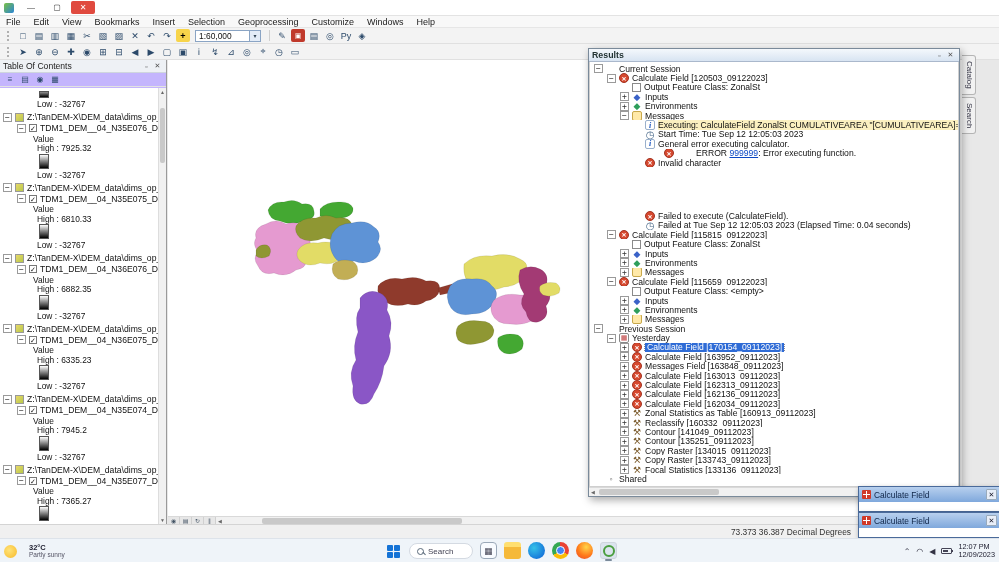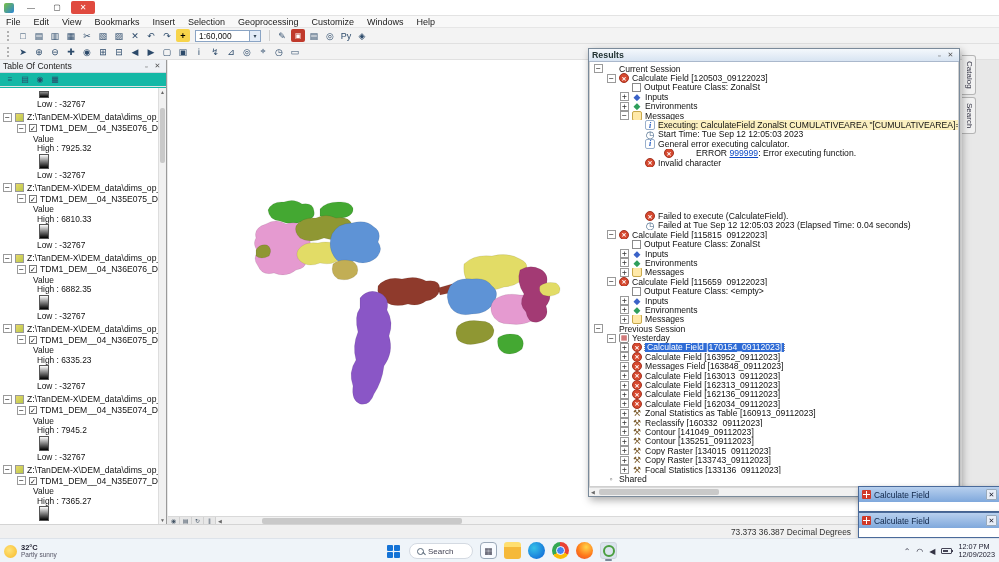--- a/index.html
+++ b/index.html
@@ -23,21 +23,21 @@
   .tb-group{display:inline-flex;align-items:center;gap:2px}
   .tico{width:14px;height:13px;display:inline-flex;align-items:center;justify-content:center;font-size:9px;color:#2c4a6a;background:transparent;border:1px solid transparent;flex:none;white-space:nowrap}
   .tico.red{background:#c0392b;color:#fff;border-radius:2px;font-size:7px}
   .tico.add{background:#f7d44a;border-radius:2px;color:#000;font-weight:bold}
   .tsep{width:1px;height:11px;background:#cfcfcf;margin:0 3px;flex:none}
   .scale{width:66px;height:12px;border:1px solid #8aa4c4;background:#fff;display:inline-flex;align-items:center;margin:0 3px;flex:none}
   .scale-val{flex:1;font-size:8.4px;padding-left:3px;white-space:nowrap;overflow:hidden}
   .scale-arrow{width:11px;height:100%;background:#e3ecf7;border-left:1px solid #8aa4c4;display:flex;align-items:center;justify-content:center;font-size:6px;color:#345}
 
   
-  .toc{position:absolute;left:0;top:60px;width:167px;height:464px;background:#14b8a6;border-right:1px solid #9a9a9a;z-index:2}
+  .toc{position:absolute;left:0;top:60px;width:167px;height:464px;background:#c4b5fd;border-right:1px solid #9a9a9a;z-index:2}
   .toc-head{height:13px;background:#eef1f5;border-bottom:1px solid #cfd6de;display:flex;align-items:center;padding:0 3px}
   .toc-title{flex:1;font-size:8.6px;color:#222}
   .panel-btn{width:11px;height:11px;display:flex;align-items:center;justify-content:center;font-size:7px;color:#555}
   .toc-tools{height:14px;border-bottom:1px solid #e2e2e2;display:flex;align-items:center;gap:3px;padding-left:4px}
   .toc-tools .tico{width:12px;height:12px;font-size:8px}
   .toc-body{position:absolute;left:0;top:28px;right:8px;bottom:0;overflow:hidden;padding:2px 0 0 3px;background:#fff}
   .trow2{display:flex;align-items:center;height:11px;font-size:8.6px;white-space:nowrap;overflow:hidden}
   .trow2.ind1{padding-left:14px}
   .xp{width:9px;height:9px;border:1px solid #9a9a9a;background:#fff;color:#333;font-size:8px;line-height:7px;text-align:center;margin-right:3px;flex:none;font-family:"DejaVu Sans Mono",monospace}
   .xp:empty{visibility:hidden}
@@ -106,21 +106,21 @@
   .dlg-title{height:15px;background:linear-gradient(#b8d0ee,#7fa8dc);display:flex;align-items:center;padding:0 3px;gap:3px}
   .dlg-ico{width:9px;height:9px;background:#d03a2a;border-radius:1px;position:relative;flex:none}
   .dlg-ico::before{content:"";position:absolute;left:4px;top:1px;bottom:1px;width:1px;background:#fff}
   .dlg-ico::after{content:"";position:absolute;top:4px;left:1px;right:1px;height:1px;background:#fff}
   .dlg-text{flex:1;font-size:8.4px;color:#0e2446;white-space:nowrap;overflow:hidden}
   .dlg-close{width:11px;height:11px;display:flex;align-items:center;justify-content:center;font-size:7px;color:#223;background:#e8eef8;border:1px solid #9ab;border-radius:1px}
   .dlg-body{height:9px;background:#fff}
 
   
   .taskbar{position:absolute;left:0;top:538px;width:999px;height:24px;background:#eff4f9;border-top:1px solid #dde3ea;z-index:10}
-  .weather{position:absolute;left:4px;top:2px;display:flex;align-items:center;gap:4px;height:20px}
+  .weather{position:absolute;left:4px;top:2px;display:flex;align-items:center;gap:12px;height:20px}
   .sun{width:13px;height:13px;border-radius:50%;background:radial-gradient(circle at 40% 40%,#ffe37a,#f7b928)}
   .wx-col{display:flex;flex-direction:column;line-height:1}
   .wx-t{font-size:7.5px;font-weight:bold;color:#223}
   .wx-d{font-size:6.5px;color:#556}
   .tb-center{position:absolute;left:385px;top:3px;display:flex;align-items:center;gap:7px}
   .tb-ico{width:17px;height:17px;display:flex;align-items:center;justify-content:center;border-radius:4px;font-size:10px;color:#3a4a5a;position:relative;flex:none}
   .start{display:grid;grid-template-columns:6px 6px;grid-template-rows:6px 6px;gap:1px;width:13px;height:13px;margin-top:2px}
   .wsq{background:#1573d6;border-radius:1px}
   .search-pill{height:16px;min-width:64px;background:#fff;border:1px solid #d4dae2;border-radius:8px;display:flex;align-items:center;padding:0 7px;font-size:8px;color:#445;margin-top:1px}
   .mag{width:7px;height:7px;border:1.4px solid #5a6a7a;border-radius:50%;position:relative;margin-right:4px;flex:none}

